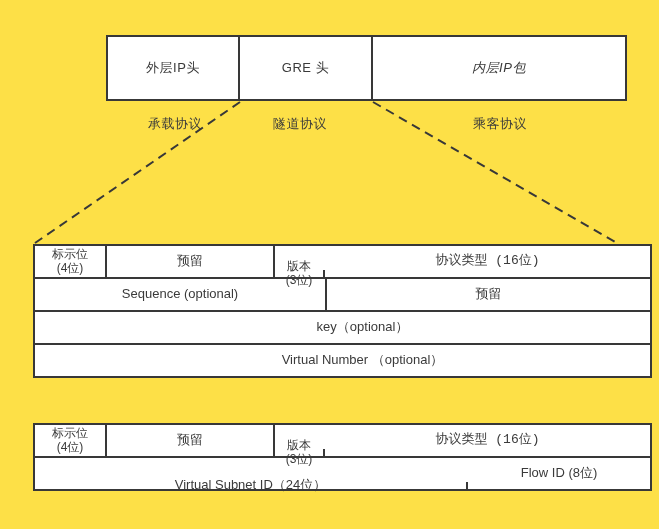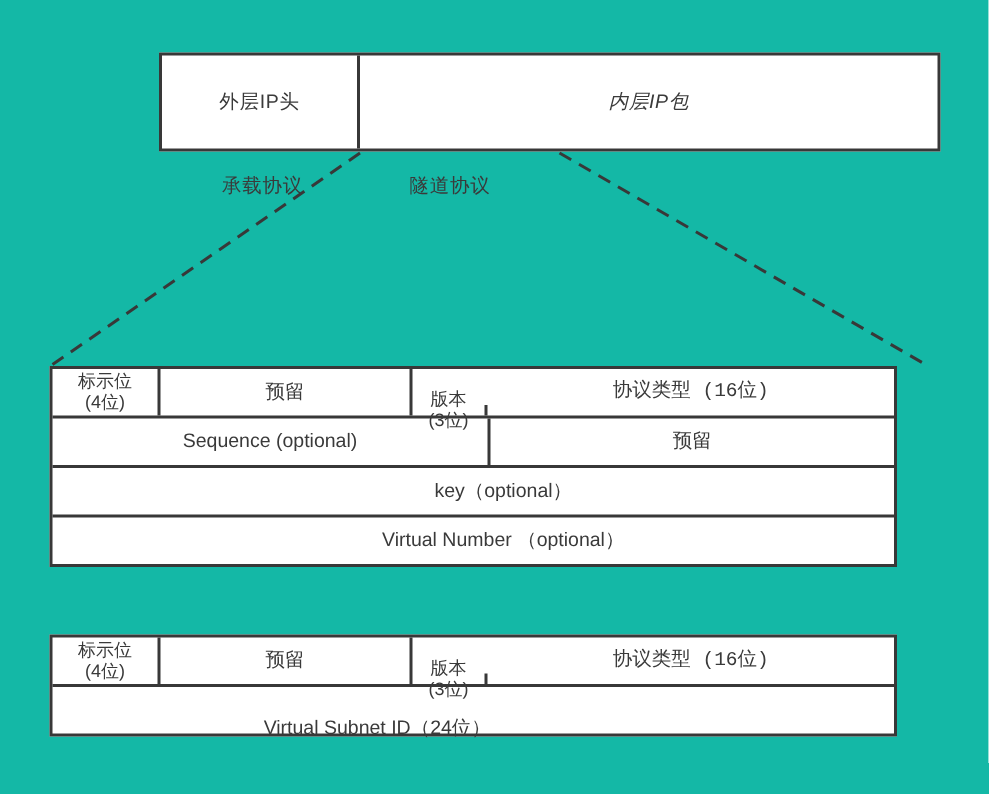--- a/index.html
+++ b/index.html
@@ -5,21 +5,21 @@
   html, body {
     margin: 0;
     padding: 0;
     background: #ffffff;
     font-family: "Liberation Sans", "DejaVu Sans", sans-serif;
   }
   .canvas {
     position: relative;
     width: 659px;
     height: 529px;
-    background: #14b8a6;
+    background: #fde047;
     color: #3a3a3a;
     overflow: hidden;
   }
 
   
   .pkt-row {
     position: absolute;
     left: 106px;
     top: 35px;
     width: 521px;
@@ -56,21 +56,21 @@
     left: 0; top: 0;
     width: 659px;
     height: 529px;
     pointer-events: none;
   }
 
   
   .tbl {
     position: absolute;
     left: 33px;
-    width: 565px;
+    width: 619px;
     border: 2px solid #383838;
     box-sizing: border-box;
     background: #ffffff;
   }
   .gre-tbl  { top: 244px; }
   .nv-tbl   { top: 423px; }
   .trow {
     display: flex;
     height: 31px;
     border-bottom: 2px solid #383838;
@@ -101,25 +101,27 @@
   .w-vsid     { width: 433px; margin-top: 24px; }
   .w-flow     { flex: 1; }
 </style>
 </head>
 <body>
 
 <div class="canvas">
 
   <div class="pkt-row">
     <div class="pkt-cell" style="width:132px">外层IP头</div>
+    <div class="pkt-cell" style="width:133px">GRE 头</div>
     <div class="pkt-cell" style="flex:1">内层IP包</div>
   </div>
 
   <div class="proto-label" style="left:260px">隧道协议</div>
   <div class="proto-label" style="left:135px">承载协议</div>
+  <div class="proto-label" style="left:460px">乘客协议</div>
 
   <svg class="lines-layer" viewBox="0 0 659 529" xmlns="http://www.w3.org/2000/svg">
     <line x1="240" y1="102" x2="35" y2="243" stroke="#383838" stroke-width="2" stroke-dasharray="9,6"></line>
     <line x1="373" y1="102" x2="617" y2="243" stroke="#383838" stroke-width="2" stroke-dasharray="9,6"></line>
   </svg>
 
   <div class="tbl gre-tbl">
     <div class="trow">
       <div class="tcell small prewrap w-flags">标示位
 (4位)</div>
@@ -144,16 +146,17 @@
     <div class="trow">
       <div class="tcell small prewrap w-flags">标示位
 (4位)</div>
       <div class="tcell w-reserved">预留</div>
       <div class="tcell small prewrap w-version">版本
 (3位)</div>
       <div class="tcell w-proto">协议类型 (16位)</div>
     </div>
     <div class="trow">
       <div class="tcell w-vsid">Virtual Subnet ID（24位）</div>
+      <div class="tcell w-flow">Flow ID (8位)</div>
     </div>
   </div>
 
 </div>
 
 </body></html>

